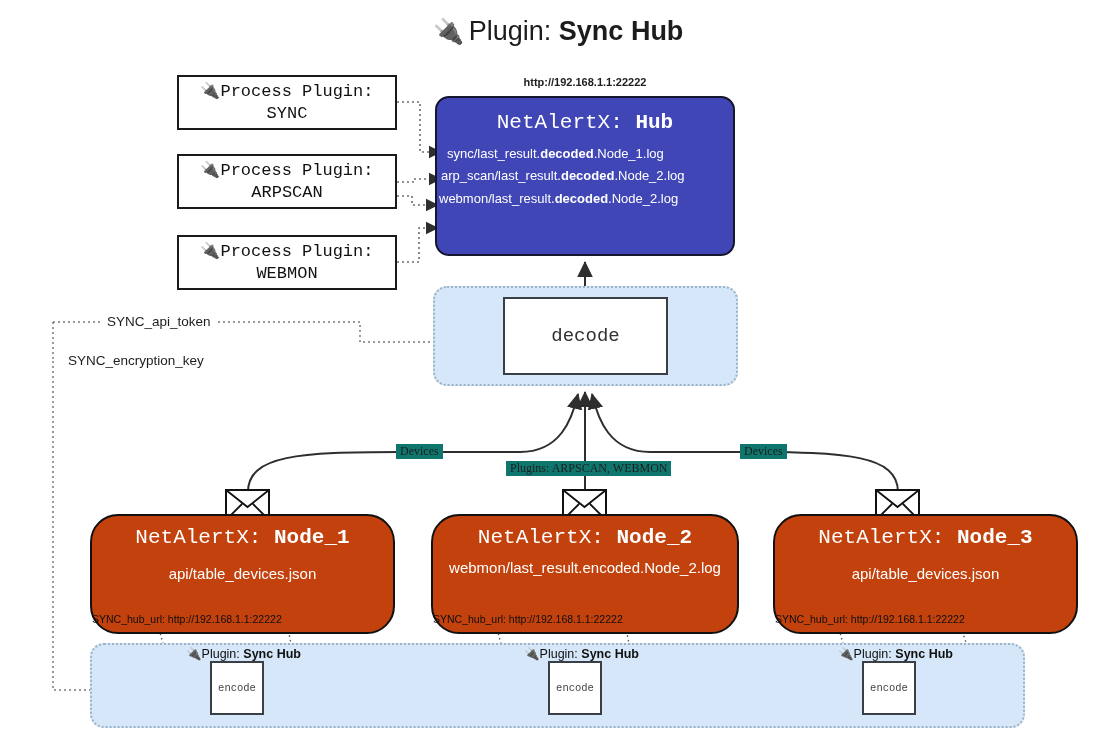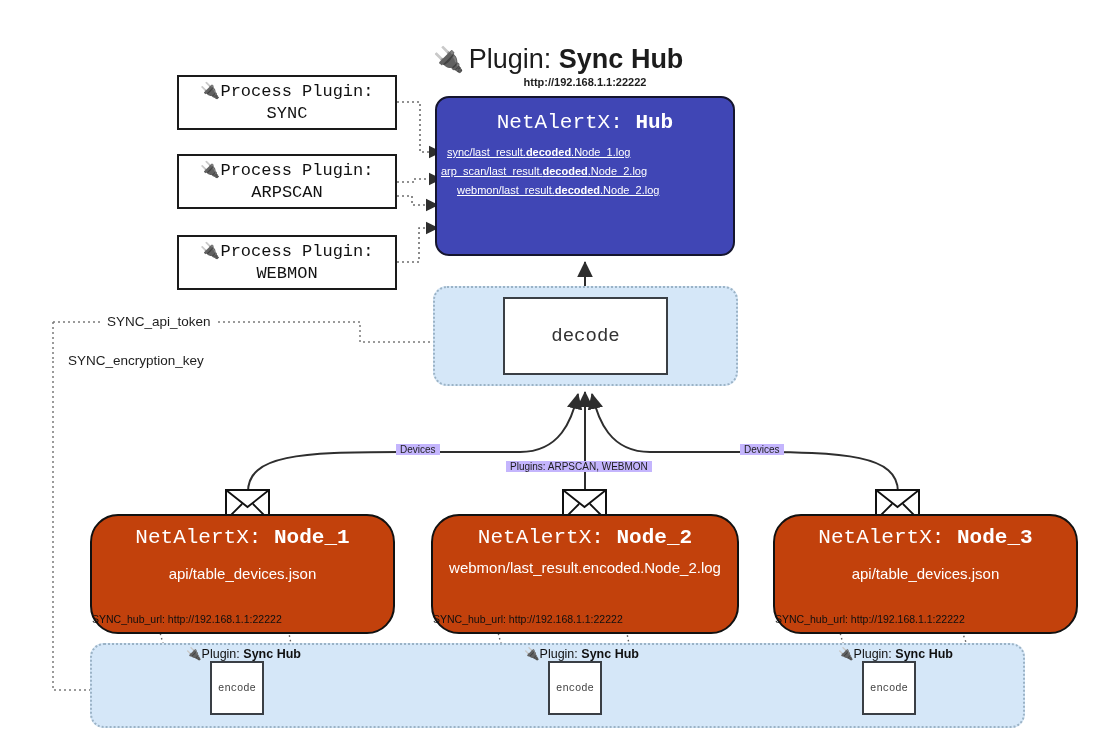--- a/index.html
+++ b/index.html
@@ -2,59 +2,59 @@
 <html><head>
 <meta charset="utf-8">
 <style>
   html,body{margin:0;padding:0;background:#ffffff;}
   body{width:1117px;height:754px;position:relative;overflow:hidden;
        font-family:"Liberation Sans",sans-serif;color:#222;}
   .abs{position:absolute;}
   svg.layer{position:absolute;left:0;top:0;width:1117px;height:754px;pointer-events:none;}
 
   
-  #title{left:0;top:16px;width:1117px;text-align:center;font-size:27px;color:#1c1c1c;margin-top:28px;}
+  #title{left:0;top:16px;width:1117px;text-align:center;font-size:27px;color:#1c1c1c;}
   #title .plug{font-size:25px;margin-right:4px;}
   #title .b{font-weight:bold;}
 
   
   .proc{border:2px solid #1a1a1a;background:#fff;box-sizing:border-box;
         font-family:"Liberation Mono","DejaVu Sans Mono",monospace;
         font-size:17px;color:#111;line-height:1.32;
         display:flex;flex-direction:column;align-items:center;justify-content:center;}
   .proc .l1{white-space:nowrap;}
   .proc .l1 .plug{font-family:"Liberation Sans",sans-serif;font-size:16px;}
   .proc .l2{white-space:nowrap;}
 
   
   #hubUrl{left:440px;top:76px;width:290px;text-align:center;font-size:11px;font-weight:bold;color:#1d1d1d;}
   #hub{left:435px;top:96px;width:300px;height:160px;background:#4046b5;border:2px solid #15152e;
        border-radius:14px;box-sizing:border-box;}
   #hub .hubtitle{margin-top:13px;text-align:center;color:#fff;font-size:21px;
        font-family:"Liberation Mono","DejaVu Sans Mono",monospace;}
   #hub .hubtitle b{font-weight:bold;}
   #hub .logs{margin-top:9px;}
-  #hub .logrow{color:#fff;font-size:11px;white-space:nowrap;line-height:1.72;padding-left:10px;text-decoration:underline;}
+  #hub .logrow{color:#fff;font-size:13px;white-space:nowrap;line-height:1.72;padding-left:10px;}
   #hub .logrow b{font-weight:bold;}
 
   
   .lpanel{background:#d5e7f8;border:2px dotted #9bb3c6;border-radius:14px;box-sizing:border-box;}
   #decodePanel{left:433px;top:286px;width:305px;height:100px;}
   #decodeBox{left:503px;top:297px;width:165px;height:78px;background:#fff;border:2px solid #3a3f45;
        box-sizing:border-box;display:flex;align-items:center;justify-content:center;
        font-family:"Liberation Mono","DejaVu Sans Mono",monospace;font-size:19px;color:#333;}
   #bottomPanel{left:90px;top:643px;width:935px;height:85px;}
 
   
   .tok{font-size:13.5px;color:#1d1d1d;background:#fff;padding:0 4px;white-space:nowrap;}
   #tokApi{left:103px;top:314px;text-align:center;}
   #tokKey{left:64px;top:353px;}
 
   
-  .elabel{font-size:10px;color:#1d1d1d;background:#c4b5fd;padding:0 4px;white-space:nowrap;}
+  .elabel{font-size:12px;color:#1d1d1d;background:#0f766e;padding:0 4px;white-space:nowrap;font-family:Liberation Serif, serif;}
   #lblDevL{left:396px;top:444px;}
   #lblDevR{left:740px;top:444px;}
   #lblPlugins{left:506px;top:461px;}
 
   
   .node{background:#c2410c;border:2px solid #111;border-radius:28px;box-sizing:border-box;
         width:305px;height:120px;top:514px;}
   .node .ntitle{margin-top:10px;text-align:center;color:#fff;font-size:21px;
         font-family:"Liberation Mono","DejaVu Sans Mono",monospace;white-space:nowrap;}
   .node .ntitle b{font-weight:bold;}
@@ -164,21 +164,21 @@
 
 <div class="abs" id="hubUrl">http://192.168.1.1:22222</div>
 <div class="abs" id="hub">
   <div class="hubtitle">
     <span>NetAlertX:</span>
     <b>Hub</b>
   </div>
   <div class="logs">
     <div class="logrow"><span>sync/last_result.</span><b>decoded</b><span>.Node_1.log</span></div>
     <div class="logrow" style="padding-left:4px;"><span>arp_scan/last_result.</span><b>decoded</b><span>.Node_2.log</span></div>
-    <div class="logrow" style="padding-left:20px;"><span>webmon/last_result.</span><b>decoded</b><span>.Node_2.log</span></div>
+    <div class="logrow" style="padding-left:2px;"><span>webmon/last_result.</span><b>decoded</b><span>.Node_2.log</span></div>
   </div>
 </div>
 
 <div class="abs lpanel" id="decodePanel"></div>
 <div class="abs" id="decodeBox">decode</div>
 
 <div class="abs tok" id="tokApi">SYNC_api_token</div>
 <div class="abs tok" id="tokKey">SYNC_encryption_key</div>
 
 <div class="abs elabel" id="lblDevL">Devices</div>

